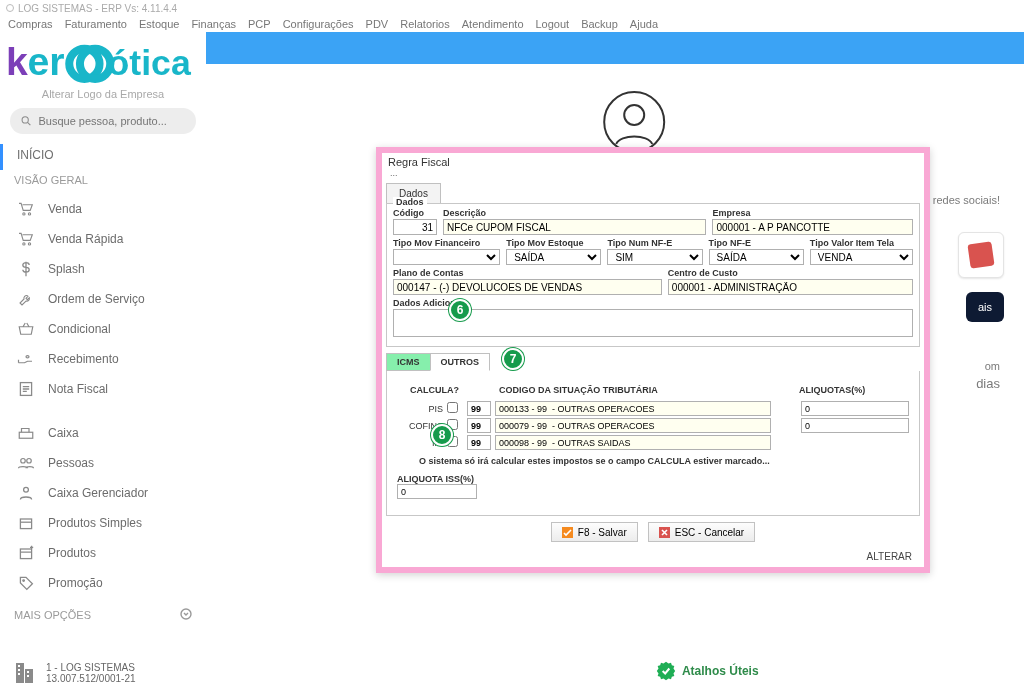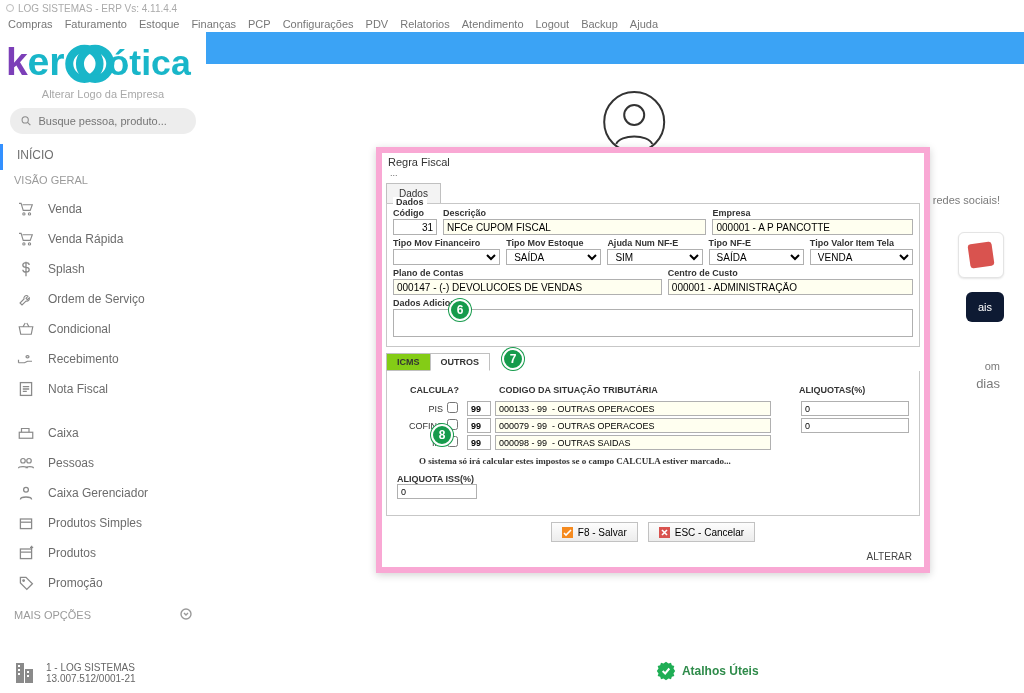--- a/index.html
+++ b/index.html
@@ -45,35 +45,35 @@
     .tab { display:inline-block; padding:4px 12px; background:#f3f3f3; border:1px solid #c0c0c0; border-bottom:none; color:#333; font-size:10px;}
     .fieldset { border:1px solid #c7c7c7; margin:0 4px; padding:4px 6px 6px 6px; position:relative;}
     .fieldset-title { position:absolute; top:-7px; left:6px; background:#fff; padding:0 3px; font-weight:bold; font-size:9px; color:#333;}
     .row { display:flex; gap:6px; margin-bottom:3px; align-items:flex-end;}
     .fld { display:flex; flex-direction:column; }
     .fld label { font-size:9px; color:#333; margin-bottom:1px;font-weight:bold;}
     .fld input, .fld select { border:1px solid #b0b0b0; background:#fffff0; height:16px; font-size:10px; padding:0 3px;}
     .fld select { background:#fff;}
     .tab-row2 { margin-top:6px; padding:0 4px;}
     .tab2 { display:inline-block; padding:3px 10px; border:1px solid #c0c0c0; font-size:9px; font-weight:bold;}
-    .tab2.inactive { background:#84cc16; border-right:none;}
+    .tab2.inactive { background:#86efac; border-right:none;}
     .tab2.active { background:#fff; border-bottom-color:#fff;}
     .panel2 { border:1px solid #c7c7c7; margin:0 4px; border-top:none; padding:14px 10px 16px 10px;}
     .tbl-head { display:flex; font-weight:bold; font-size:9px; margin-bottom:6px;}
     .col-calc { width:70px; text-align:right; padding-right:8px;}
     .col-code { width:32px;}
     .col-sit { width:280px;}
     .col-aliq { width:110px;}
     .tax-row { display:flex; align-items:center; margin-bottom:2px; font-size:9px;}
     .tax-row .lbl { width:50px; text-align:right; padding-right:4px;}
     .tax-row .chk { width:20px;}
     .tax-row input[type=checkbox]{ width:11px; height:11px;}
     .yellow-input { border:1px solid #b0b0b0; background:#fffff0; height:15px; font-size:9px; padding:0 3px;}
     .white-input { border:1px solid #b0b0b0; background:#fff; height:15px; font-size:9px; padding:0 3px;}
-    .warn-text { font-weight:bold; font-size:9px; margin:6px 0 8px 22px;font-family:Liberation Serif, serif;}
+    .warn-text { font-weight:bold; font-size:9px; margin:6px 0 8px 22px;}
     .modal-buttons { display:flex; justify-content:center; gap:10px; padding:6px 0; border-top:0;}
     .mbtn { display:inline-flex; align-items:center; gap:5px; border:1px solid #c2c2c2; background:linear-gradient(#fdfdfd,#ececec); padding:2px 10px; font-size:10px; height:20px;}
     .mbtn .sq { width:11px; height:11px; display:inline-block;}
     .modal-footer { text-align:right; padding:3px 12px 5px 0; font-size:10px; color:#444;}
 
     
     .badge { position:absolute; width:22px; height:22px; border-radius:50%; background:#169b4c; color:#fff; font-weight:bold; font-size:12px; display:flex; align-items:center; justify-content:center; border:2px solid #fff; box-shadow:0 0 0 1px #169b4c; z-index:50;}
 
     
     .atalhos { position:absolute; bottom:10px; left:55%; display:flex; align-items:center; gap:6px; font-size:12px; font-weight:bold; color:#2e8b4a;}
@@ -321,21 +321,21 @@
     <div class="row">
       <div class="fld" style="width:108px;">
           <label>Tipo Mov Financeiro</label>
           <select><option></option></select>
         </div>
       <div class="fld" style="width:96px;">
           <label>Tipo Mov Estoque</label>
           <select><option>SAÍDA</option></select>
         </div>
       <div class="fld" style="width:96px;">
-          <label>Ajuda Num NF-E</label>
+          <label>Tipo Num NF-E</label>
           <select><option>SIM</option></select>
         </div>
       <div class="fld" style="width:96px;">
           <label>Tipo NF-E</label>
           <select><option>SAÍDA</option></select>
         </div>
       <div class="fld" style="width:104px;">
           <label>Tipo Valor Item Tela</label>
           <select><option>VENDA</option></select>
         </div>

